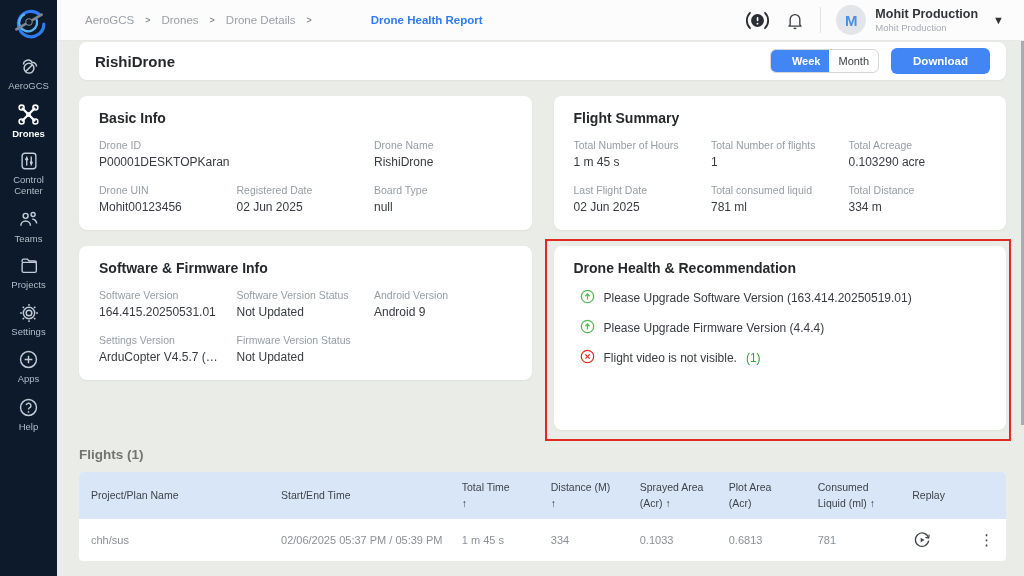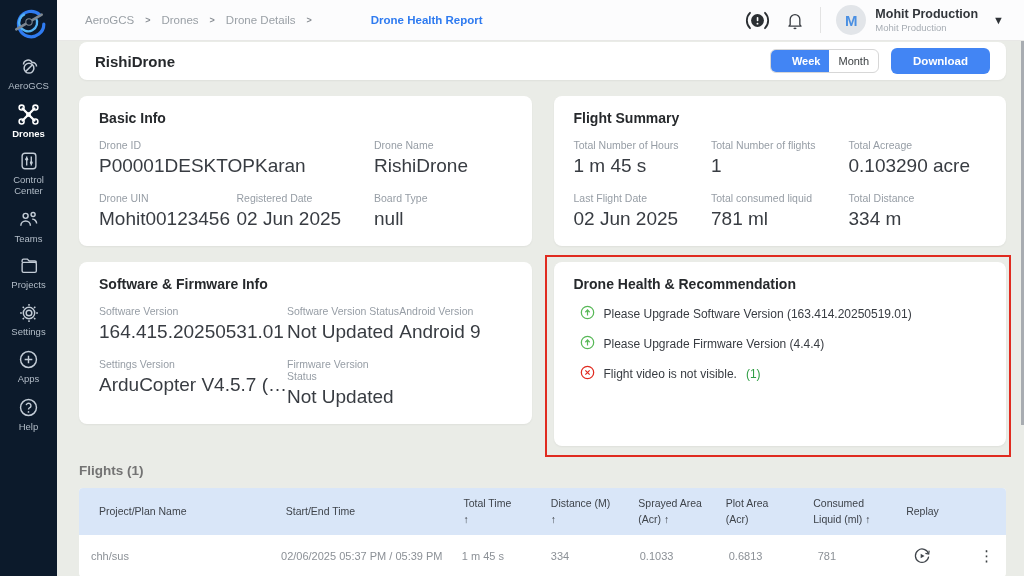--- a/index.html
+++ b/index.html
@@ -45,33 +45,33 @@
   .seg { padding:5px 9px; cursor:pointer; color:#3c4043; }
   .seg.active { background:#4285f4; color:#fff; font-weight:bold;padding-left:21px; }
   .btn-download { background:#4285f4; color:#fff; font-size:11.5px; font-weight:bold; border:none;
                   border-radius:6px; padding:7px 22px; cursor:pointer; }
 
   .cards-grid { display:grid; grid-template-columns:1fr 1fr; gap:22px; margin-top:16px; align-items:start; }
   .card { background:#fff; border-radius:8px; padding:14px 20px 16px; box-shadow:0 1px 2px rgba(0,0,0,.05); }
   .card-title { font-size:14px; font-weight:bold; color:#26292c; margin-bottom:13px; }
   .fields { display:grid; grid-template-columns:1fr 1fr 1fr; row-gap:15px; }
   .field-label { font-size:10.5px; color:#969da5; margin-bottom:4px; }
-  .field-value { font-size:19px; color:#383c42; white-space:nowrap; overflow:hidden; }
+  .field-value { font-size:12px; color:#383c42; white-space:nowrap; overflow:hidden; }
 
   .health-wrap { position:relative; }
   .annotation-rect { position:absolute; left:-9px; top:-7px; right:-5px; bottom:-11px;
                      border:2px solid #e02b20; pointer-events:none; z-index:3; }
   .health-card { min-height:184px; }
   .health-item { display:flex; align-items:center; gap:9px; font-size:12px; color:#383c42; margin:12px 0 10px 6px; }
   .health-count { color:#2f9e44; }
 
   .flights-heading { font-size:13.5px; font-weight:bold; color:#737373; margin:17px 0 10px; }
   .table { background:#fff; border-radius:4px; overflow:hidden; }
   .tgrid { display:grid; grid-template-columns:20.5% 19.5% 9.6% 9.6% 9.6% 9.6% 10.2% 7.2% 4.2%; }
-  .thead { background:#d9e6f8; align-items:center; padding:7px 8px; }
+  .thead { background:#d9e6f8; align-items:center; padding:7px 0; }
   .th { font-size:10.5px; color:#3e434a; line-height:1.55; padding-left:12px; }
   .trow { align-items:center; }
   .td { font-size:11px; color:#8b9096; padding:11px 0 11px 12px; display:flex; align-items:center; }
   .kebab { font-size:15px; color:#3c4043; cursor:pointer; letter-spacing:0; }
 
   .scrollbar-thumb { position:absolute; right:0; top:41px; width:3px; height:384px; background:#a8acb1; z-index:6; }
 </style>
 </head>
 <body>
 

